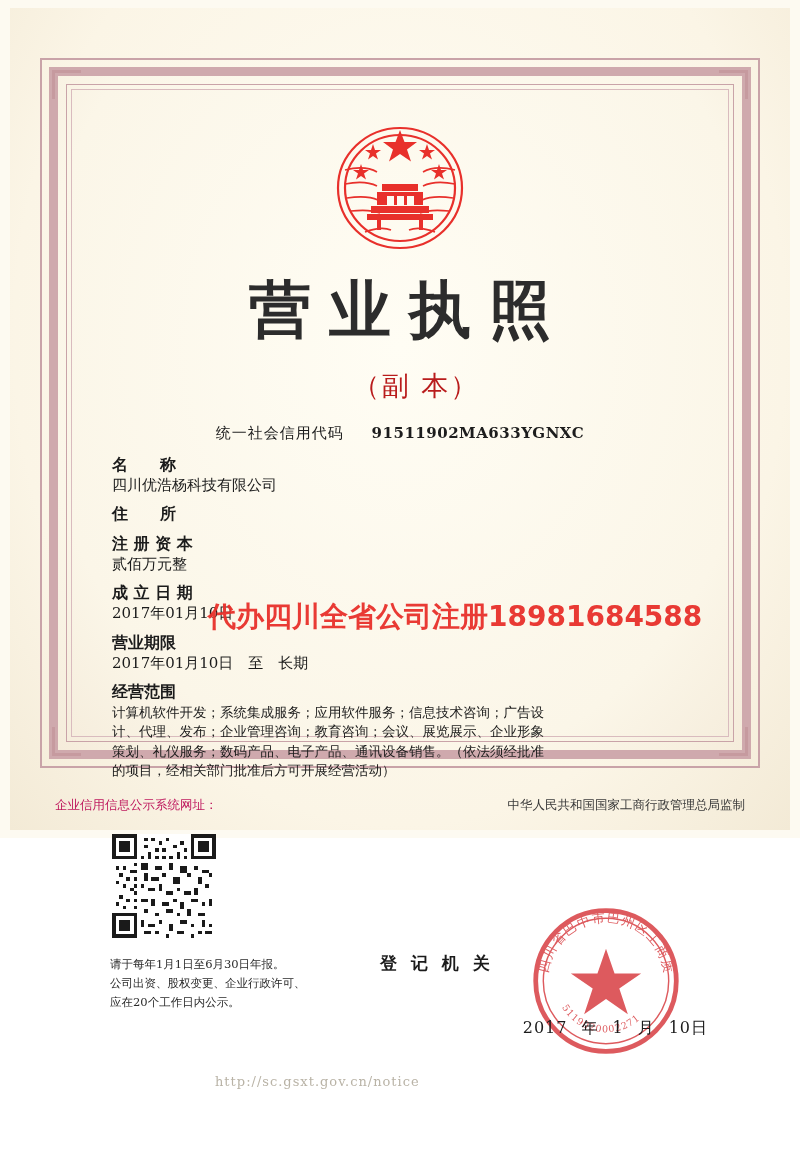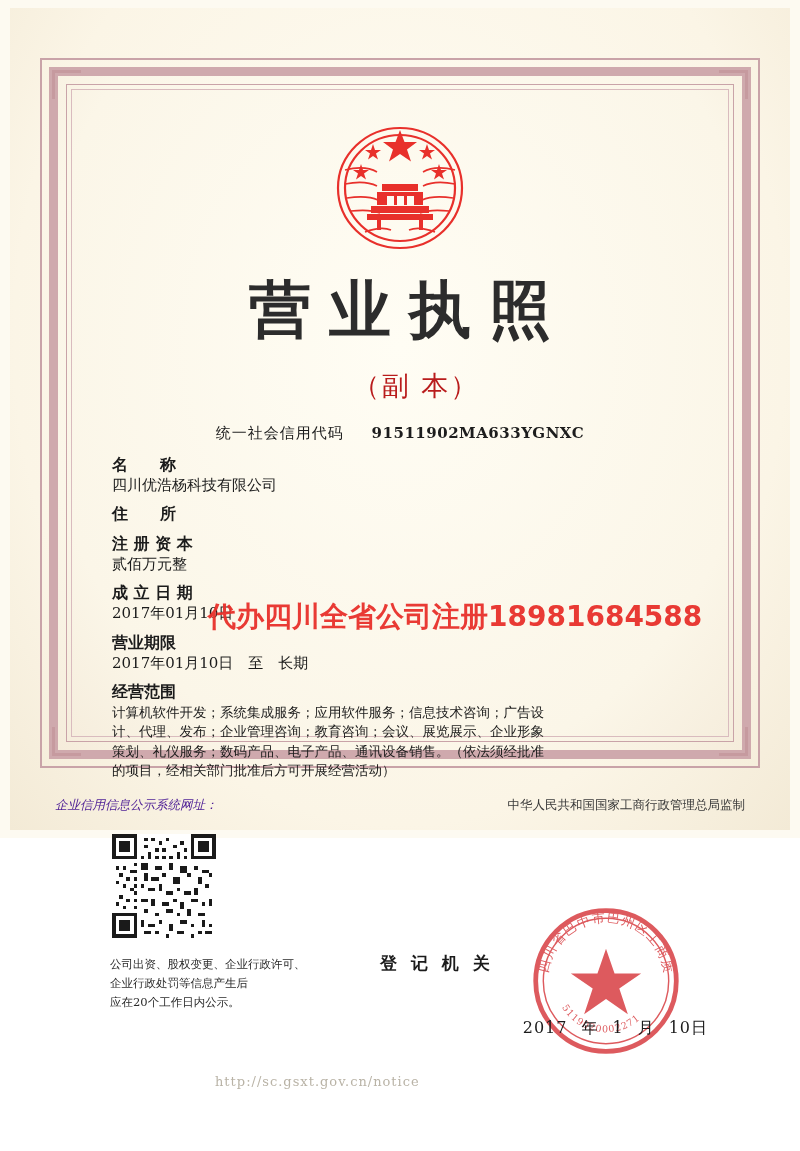--- a/index.html
+++ b/index.html
@@ -242,22 +242,21 @@
     letter-spacing: 1px;
   }
 
   
   .bottom-left {
     position: absolute;
     left: 55px;
     bottom: 24px;
     font-family: "DejaVu Serif", serif;
     font-size: 12.5px;
-    color: #4c1d95;
-    font-style: italic;
+    color: #be185d;
   }
   .bottom-right {
     position: absolute;
     right: 55px;
     bottom: 24px;
     font-family: "DejaVu Serif", serif;
     font-size: 12.5px;
     color: #3a3a3a;
   }
 </style>
@@ -464,22 +463,22 @@
         <rect x="12" y="27" width="1" height="1"></rect>
       <rect x="15" y="28" width="1" height="1"></rect>
         <rect x="18" y="27" width="2" height="1"></rect>
       <rect x="22" y="28" width="1" height="1"></rect>
         <rect x="24" y="27" width="1" height="1"></rect>
       <rect x="26" y="27" width="2" height="1"></rect>
     </g>
   </svg>
 
   <div class="notes">
+    <div>请于每年1月1日至6月30日年报。</div>
     <div>公司出资、股权变更、企业行政许可、</div>
-    <div>企业行政处罚等信息产生后</div>
     <div>应在20个工作日内公示。</div>
   </div>
 
   <div class="authority">登 记 机 关</div>
 
   <svg class="stamp" viewBox="0 0 160 160">
     <circle cx="80" cy="80" r="74" fill="none" stroke="#d6373b" stroke-width="5"></circle>
     <circle cx="80" cy="80" r="66" fill="none" stroke="#d6373b" stroke-width="1.5"></circle>
     <polygon points="80,46 89,72 117,72 94,88 103,115 80,99 57,115 66,88 43,72 71,72" fill="#d6373b"></polygon>
     <defs>

